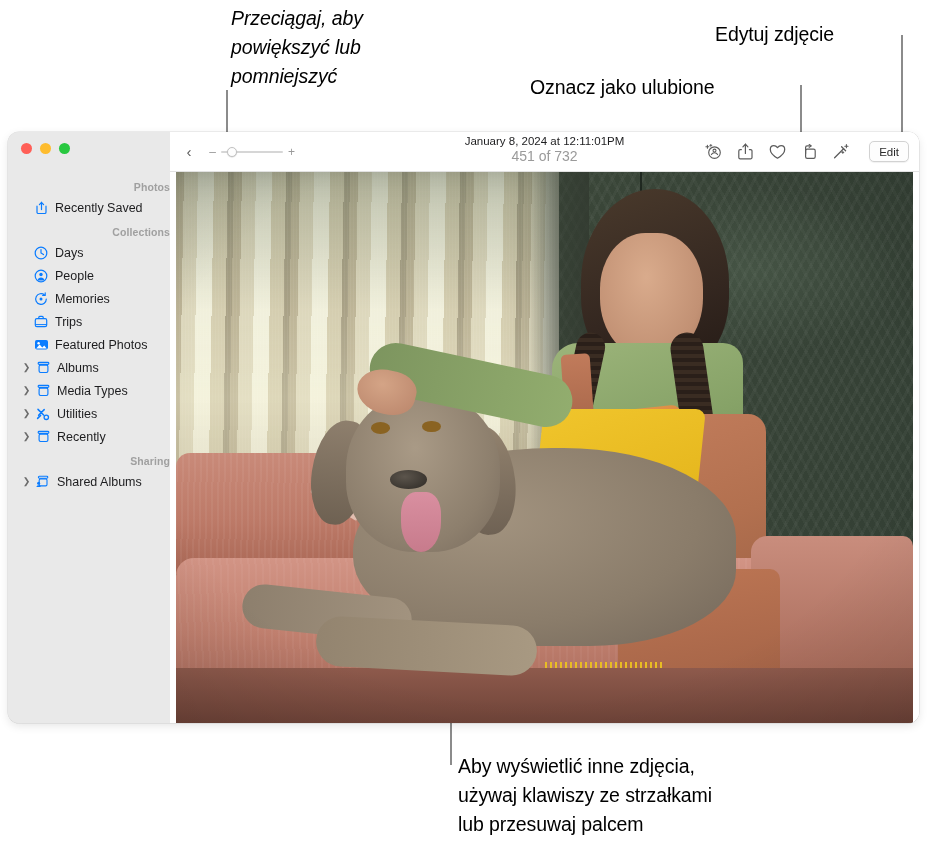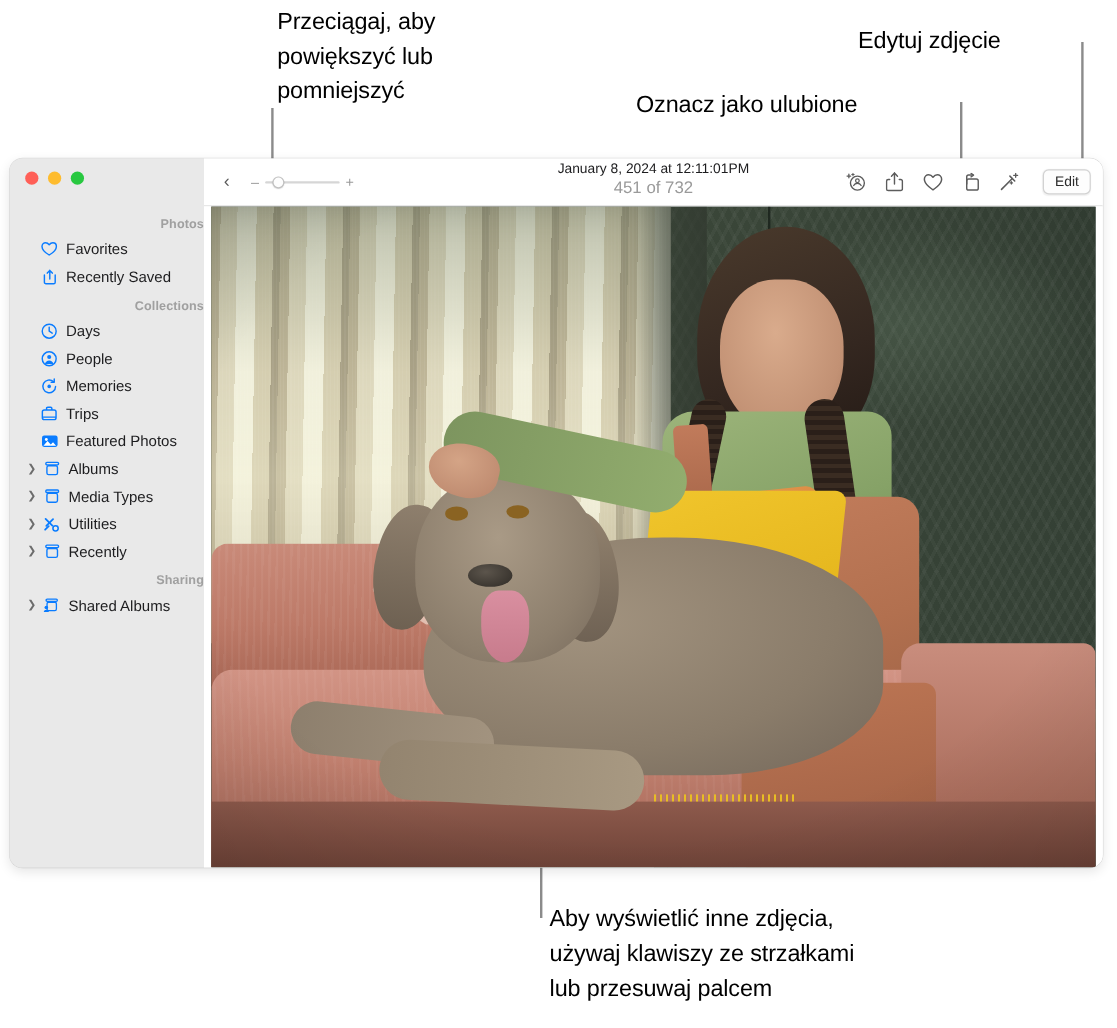--- a/index.html
+++ b/index.html
@@ -375,21 +375,21 @@
   .ph-vignette {
     position: absolute; inset: 0;
     background: radial-gradient(ellipse 92% 92% at 48% 45%, rgba(0,0,0,0) 55%, rgba(0,0,0,0.20) 100%);
   }
 </style>
 </head>
 <body>
 
 <div id="root">
 
-  <div class="callout-text" style="left:231px; top:4px; width:230px;">Przeciągaj, aby
+  <div class="callout-text" style="left:231px; top:4px; width:230px;font-style:italic;">Przeciągaj, aby
 powiększyć lub
 pomniejszyć</div>
   <div class="callout-line" style="left:226px; top:90px; height:58px;"></div>
 
   <div class="callout-text" style="left:530px; top:73px; width:300px;">Oznacz jako ulubione</div>
   <div class="callout-line" style="left:800px; top:85px; height:60px;"></div>
 
   <div class="callout-text" style="left:715px; top:20px; width:220px;">Edytuj zdjęcie</div>
   <div class="callout-line" style="left:901px; top:35px; height:105px;"></div>
 
@@ -405,28 +405,20 @@
         <div class="tl red"></div>
         <div class="tl yellow"></div>
         <div class="tl green"></div>
       </div>
 
       <div class="sb-scroll">
 
         <div class="sb-header">Photos</div>
 
 
-        <div class="sb-item noindent">
-          <span class="ico">
-            <svg width="14" height="13" viewBox="0 0 14 13" fill="none">
-              <path d="M7 11.5C7 11.5 1 8 1 4.4 1 2.5 2.4 1.3 4 1.3c1.2 0 2.2.7 3 1.7.8-1 1.8-1.7 3-1.7 1.6 0 3 1.2 3 3.1C13 8 7 11.5 7 11.5Z" stroke="#0a7cff" stroke-width="1.2" fill="none" stroke-linejoin="round"></path>
-            </svg>
-          </span>
-          <span class="lbl">Favorites</span>
-        </div>
 
         <div class="sb-item noindent">
           <span class="ico">
             <svg width="13" height="14" viewBox="0 0 13 14" fill="none">
               <path d="M2 5.2V11.2a1.3 1.3 0 0 0 1.3 1.3h6.4a1.3 1.3 0 0 0 1.3-1.3V5.2" stroke="#0a7cff" stroke-width="1.2" fill="none" stroke-linecap="round"></path>
               <path d="M6.5 8.6V1.4M6.5 1.4 4.4 3.6M6.5 1.4 8.6 3.6" stroke="#0a7cff" stroke-width="1.2" stroke-linecap="round" stroke-linejoin="round"></path>
             </svg>
           </span>
           <span class="lbl">Recently Saved</span>
         </div>

